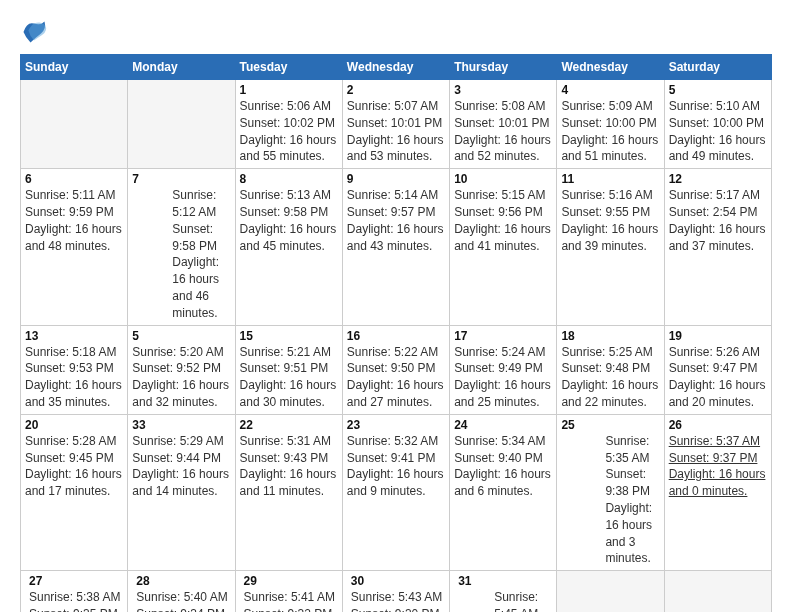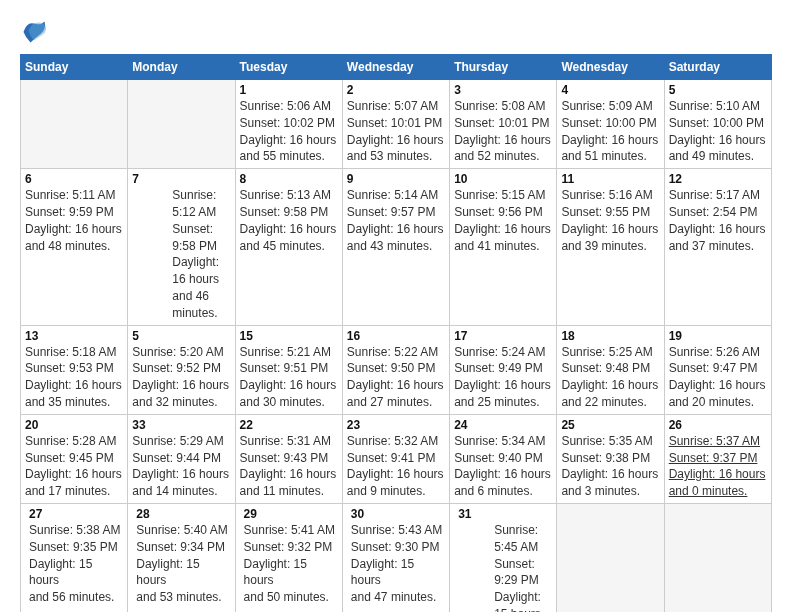--- a/index.html
+++ b/index.html
@@ -307,21 +307,21 @@
           </td>
           <td>
             <span class="day-num">24</span>
             <div class="day-info" style="white-space: pre-line;">Sunrise: 5:34 AM
 Sunset: 9:40 PM
 Daylight: 16 hours
 and 6 minutes.</div>
           </td>
           <td>
             <span class="day-num">25</span>
-            <div class="day-info" style="white-space: pre-line;">Sunrise: 5:35 AM
+            <div class="day-info" style="white-space: pre-line; margin-left: 44px;">Sunrise: 5:35 AM
 Sunset: 9:38 PM
 Daylight: 16 hours
 and 3 minutes.</div>
           </td>
           <td>
             <span class="day-num">26</span>
             <div class="day-info" style="white-space: pre-line; text-decoration: underline;">Sunrise: 5:37 AM
 Sunset: 9:37 PM
 Daylight: 16 hours
 and 0 minutes.</div>

